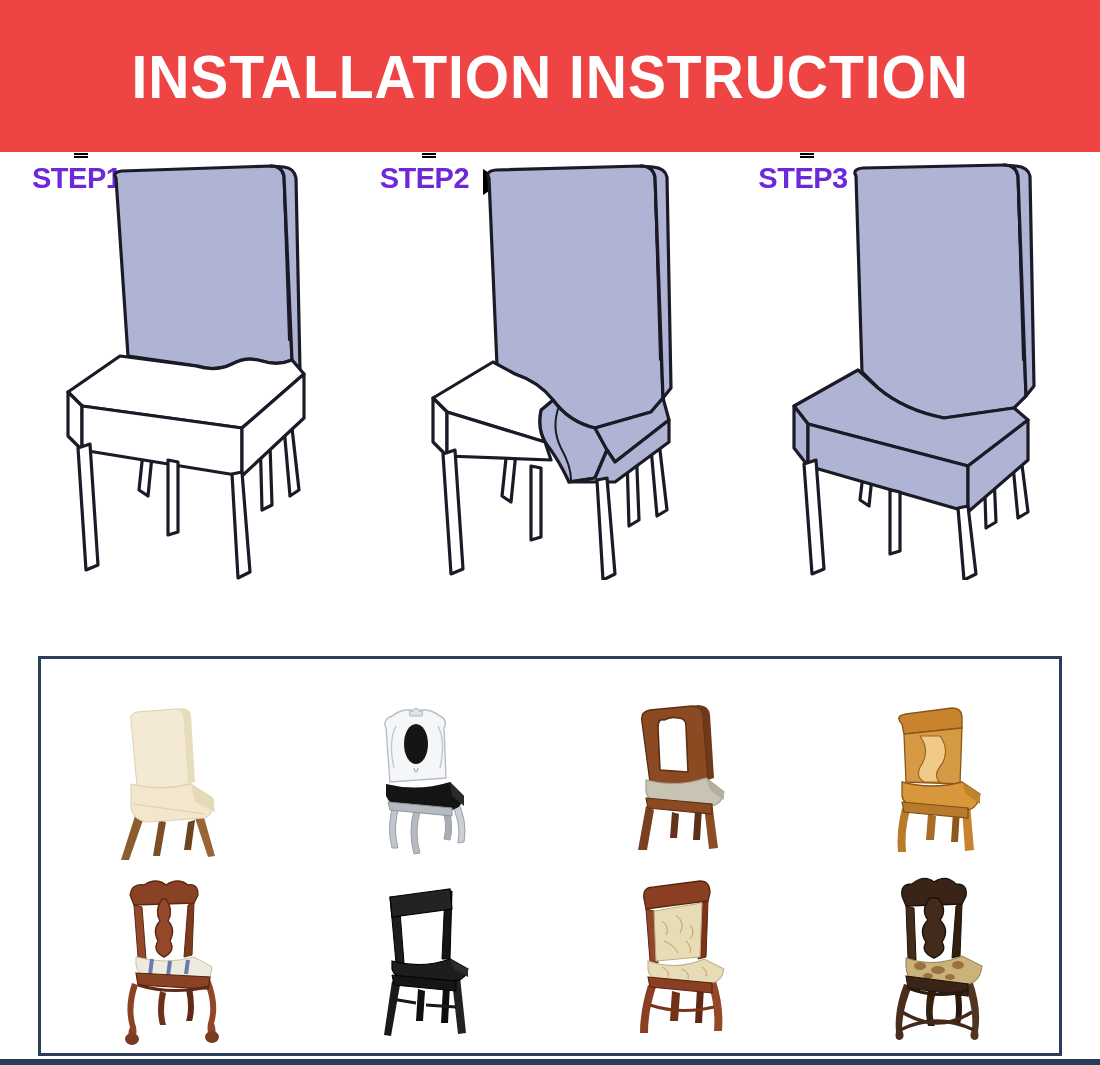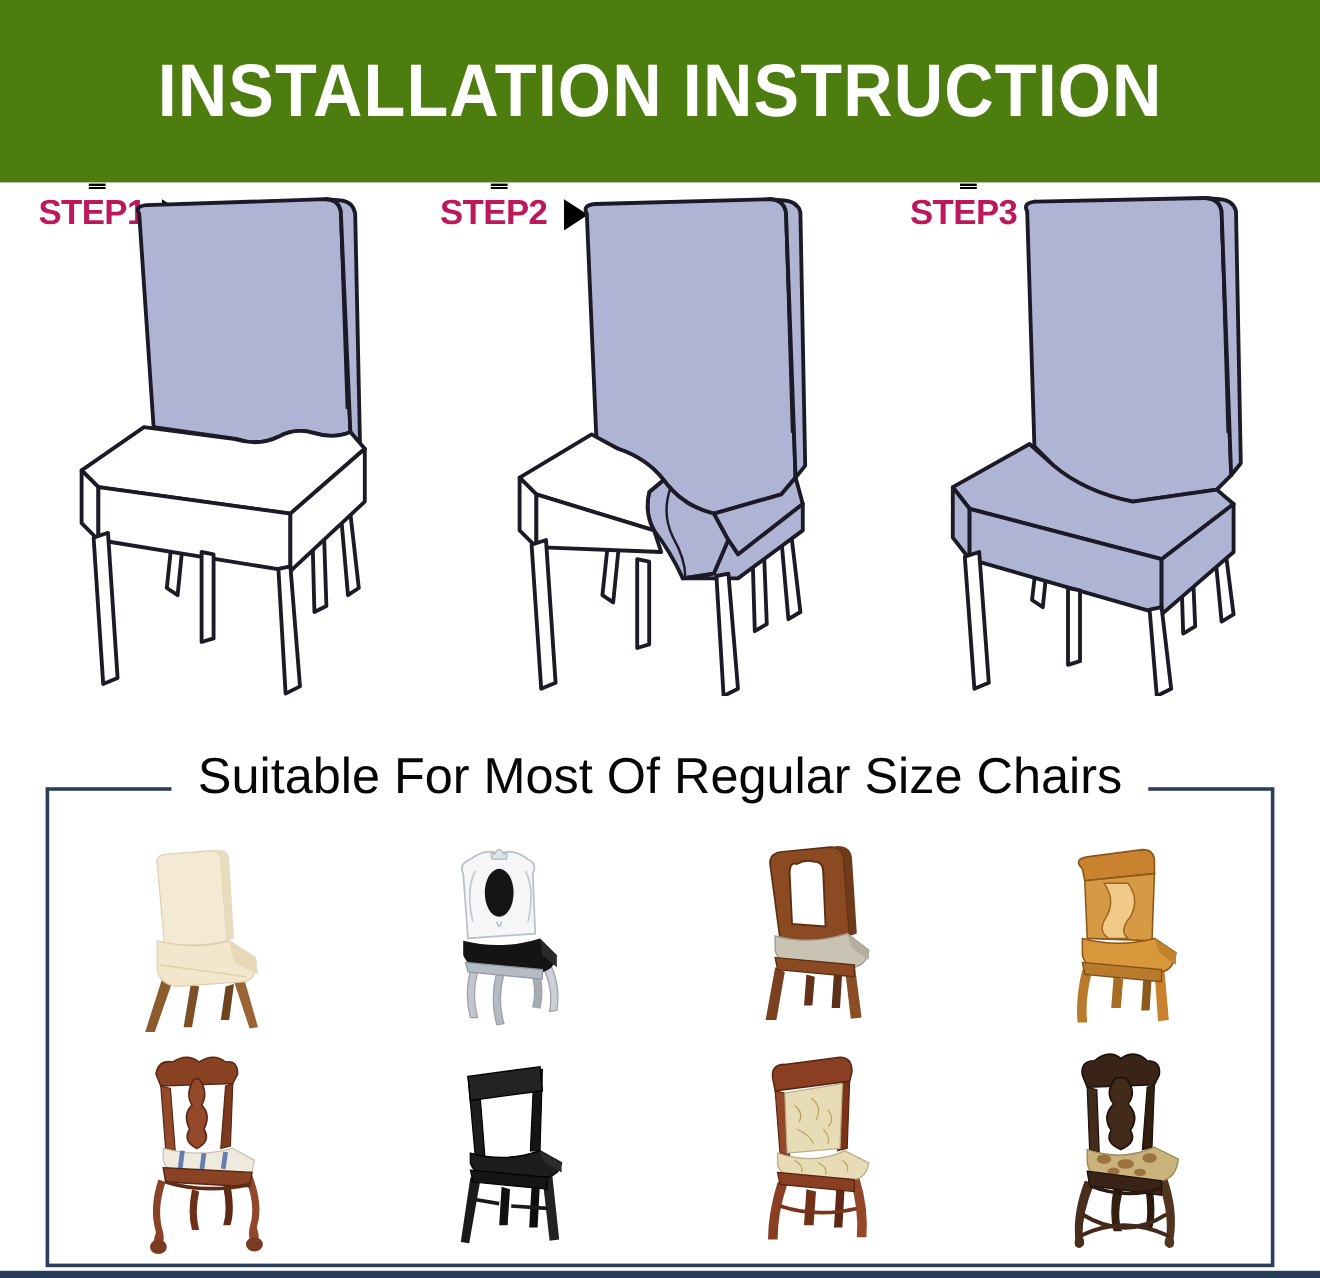--- a/index.html
+++ b/index.html
@@ -10,21 +10,21 @@
     background: #ffffff;
     font-family: "Liberation Sans", sans-serif;
     overflow: hidden;
     position: relative;
   }
 
   
   .header-banner {
     width: 1100px;
     height: 152px;
-    background: #4d7c0f;
+    background: #ef4444;
     display: flex;
     align-items: center;
     justify-content: center;
   }
   .header-title {
     color: #ffffff;
     font-family: "Liberation Sans Narrow", "Liberation Sans", sans-serif;
     font-size: 62px;
     font-weight: bold;
     letter-spacing: 1px;
@@ -40,25 +40,25 @@
     display: flex;
   }
   .step-cell {
     position: relative;
     flex: 1 1 0;
   }
   .step-label {
     position: absolute;
     top: 10px;
     display: flex;
-    align-items: center;
+    align-items: flex-end;
     gap: 10px;
     font-size: 29px;
     font-weight: bold;
-    color: #be185d;
+    color: #6d28d9;
     font-family: "Liberation Sans", sans-serif;
     letter-spacing: -0.5px;
   }
   .step-label .step-text { position: relative; }
   
   .step-label .step-text::after {
     content: "";
     position: absolute;
     left: 42px;
     top: -9px;
@@ -74,21 +74,21 @@
   .step-label.s2 .step-text::after,
   .step-label.s3 .step-text::after { left: 42px; }
   .arrow-glyph {
     width: 0; height: 0;
     border-left: 20px solid #000;
     border-top: 13px solid transparent;
     border-bottom: 13px solid transparent;
     margin-left: 4px;
   }
   .step-cell.c1 .step-label { left: 32px; }
-  .step-cell.c2 .step-label { left: 0; }
+  .step-cell.c2 .step-label { left: 13px; }
   .step-cell.c3 .step-label { left: 25px; }
 
   .step-art {
     position: absolute;
     left: 50%;
     transform: translateX(-50%);
     top: 8px;
   }
   .step-cell.c1 .step-art { margin-left: 18px; }
   .step-cell.c2 .step-art { margin-left: 14px; }
@@ -260,21 +260,20 @@
           <path d="M112 330 L112 394 L122 391 L122 332 Z" fill="#ffffff"></path>
           <path d="M180 348 L186 420 L198 414 L190 346 Z" fill="#ffffff"></path>
         </g>
       </svg>
     </div>
   </div>
 </div>
 
 <div class="suitable-section">
   <div class="suitable-box"></div>
-  <div class="suitable-title">Suitable For Most Of Regular Size Chairs</div>
 
   <div class="chairs-grid">
 
     <div class="chair-cell">
       <svg width="150" height="165" viewBox="0 0 150 165">
         <g>
           <path d="M44 118 L30 162 L38 162 L52 122 Z" fill="#8d5c2e"></path>
           <path d="M68 122 L62 158 L69 158 L75 124 Z" fill="#7d4f26"></path>
           <path d="M112 116 L124 158 L117 159 L104 120 Z" fill="#9a6434"></path>
           <path d="M104 122 L100 152 L93 152 L97 124 Z" fill="#6e4420"></path>

